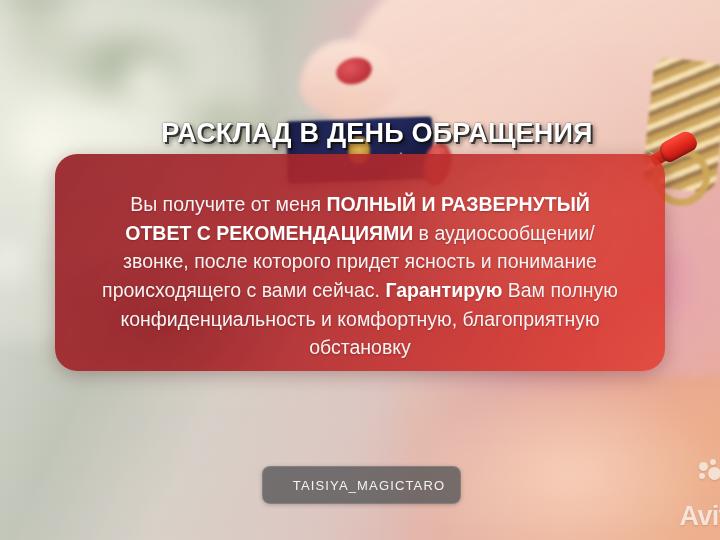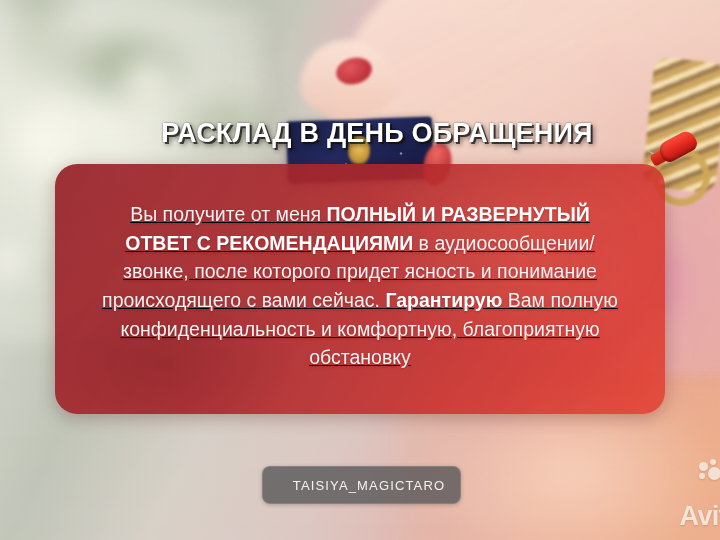--- a/index.html
+++ b/index.html
@@ -232,35 +232,34 @@
       0 0 2px rgba(0,0,0,0.55),
       2px 2px 0 rgba(20,16,14,0.72),
       3px 3px 5px rgba(20,16,14,0.55);
     white-space: nowrap;
   }
 
   
   .red-panel {
     position: absolute;
     left: 55px;
-    top: 164px;
+    top: 154px;
     width: 610px;
-    height: 250px;
+    height: 217px;
     border-radius: 22px;
     background:
       linear-gradient(122deg,
         rgba(150,34,40,0.93) 0%,
         rgba(163,38,44,0.92) 22%,
         rgba(176,40,44,0.90) 45%,
         rgba(196,44,42,0.88) 66%,
         rgba(214,52,44,0.86) 84%,
         rgba(226,60,46,0.85) 100%);
     box-shadow: 0 4px 18px rgba(70,10,12,0.28);
     overflow: hidden;
-    text-decoration: underline;
   }
   .red-panel::after {
     content: "";
     position: absolute;
     inset: 0;
     background:
       radial-gradient(ellipse 220px 150px at 76% 34%, rgba(255,150,120,0.18) 0%, rgba(255,150,120,0) 72%),
       radial-gradient(ellipse 180px 120px at 18% 80%, rgba(90,12,18,0.22) 0%, rgba(90,12,18,0) 74%);
     pointer-events: none;
   }

